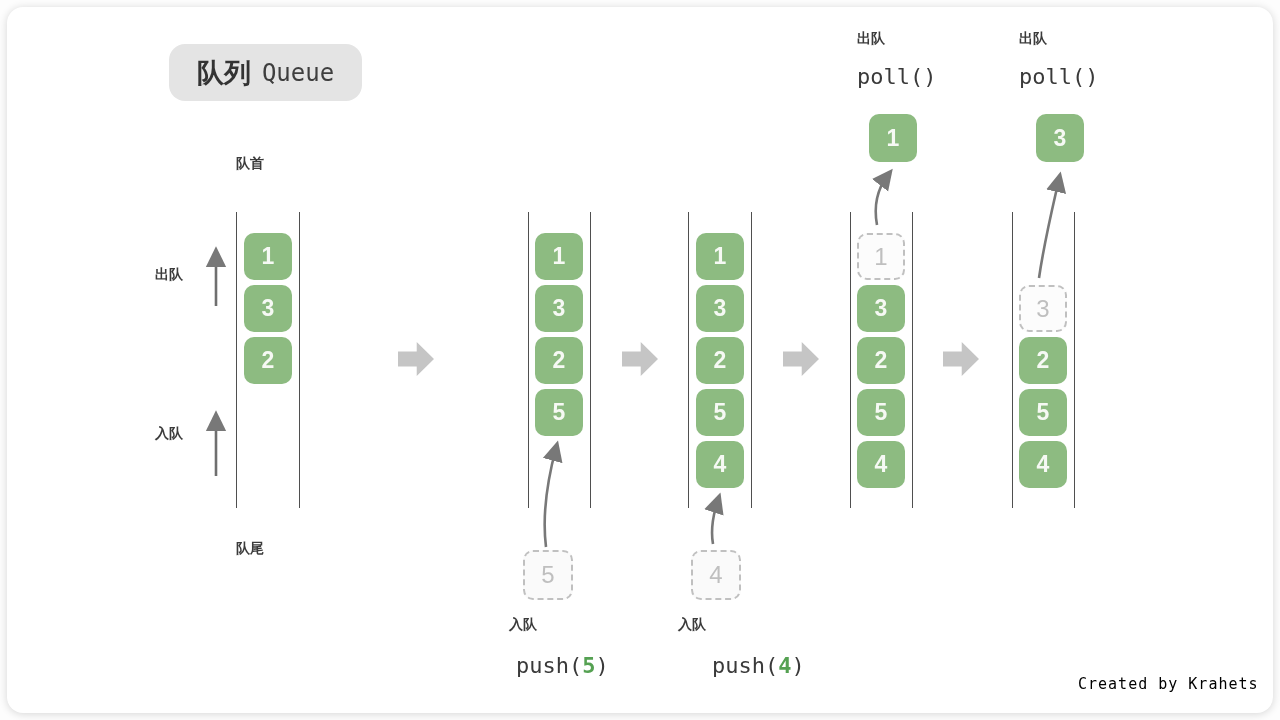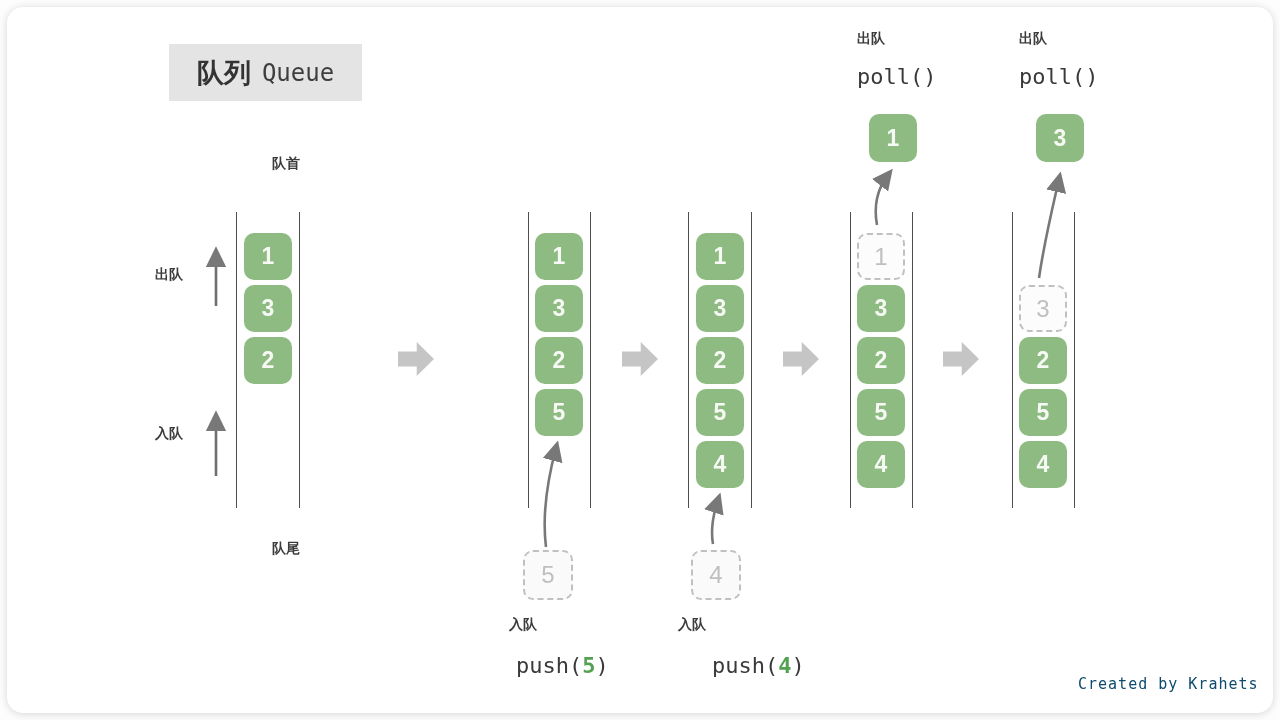--- a/index.html
+++ b/index.html
@@ -12,41 +12,41 @@
     --accent:#55a152;
     --dash-border:#c0c0c0;
     --dash-text:#bfbfbf;
   }
   html,body{margin:0;padding:0;background:#ffffff;}
   body{font-family:"Liberation Sans","DejaVu Sans",sans-serif;}
   .canvas{position:relative;width:1280px;height:720px;background:#fdfdfd;overflow:hidden;}
   .card{position:absolute;left:7px;top:7px;width:1266px;height:706px;background:#ffffff;
         border-radius:16px;box-shadow:0 1px 8px rgba(0,0,0,0.16);}
   .badge{position:absolute;left:169px;top:44px;width:193px;height:57px;background:#e4e4e4;
-         border-radius:0;display:flex;align-items:center;justify-content:center;gap:11px;}
+         border-radius:16px;display:flex;align-items:center;justify-content:center;gap:11px;}
   .badge .zh{font-size:27px;font-weight:bold;color:#333333;}
   .mono{font-family:"DejaVu Sans Mono","Liberation Mono",monospace;}
   .badge .en{font-size:24px;color:#3e3e3e;}
   .lbl{position:absolute;font-size:14px;font-weight:bold;color:var(--label);}
-  .lbl.center62{width:64px;text-align:right;font-family:Liberation Mono, monospace;}
+  .lbl.center62{width:64px;text-align:left;font-family:Liberation Mono, monospace;}
   .qcol{position:absolute;top:212px;height:296px;box-sizing:border-box;
         border-left:1.5px solid var(--line);border-right:1.5px solid var(--line);}
   .slot{position:absolute;width:48px;height:47px;border-radius:10px;display:flex;
         align-items:center;justify-content:center;font-size:23px;font-weight:bold;
         background:var(--green);color:var(--box-text);}
   .slot.dashed{background:#fcfcfc;border:2px dashed var(--dash-border);color:var(--dash-text);
         font-weight:normal;box-sizing:border-box;font-size:24px;}
   .pending{position:absolute;width:50px;height:50px;border:2px dashed var(--dash-border);
         border-radius:10px;background:#fafafa;color:var(--dash-text);display:flex;
         align-items:center;justify-content:center;font-size:24px;box-sizing:border-box;}
   .barrow{position:absolute;width:36px;height:34px;background:var(--block-arrow);
         clip-path:polygon(0% 28%,52% 28%,52% 0%,100% 50%,52% 100%,52% 72%,0% 72%);}
   .opcode{position:absolute;font-size:22px;color:#3a3a3a;}
   .opcode .arg{color:var(--accent);font-weight:bold;}
-  .watermark{position:absolute;left:1078px;top:675px;font-size:15px;color:#0c4a6e;letter-spacing:1px;}
+  .watermark{position:absolute;left:1078px;top:675px;font-size:15px;color:#000000;letter-spacing:1px;}
   svg.overlay{position:absolute;left:0;top:0;pointer-events:none;}
 </style>
 </head>
 <body>
 
 <div class="canvas">
   <div class="card"></div>
 
   <div class="badge">
     <span class="zh">队列</span>

